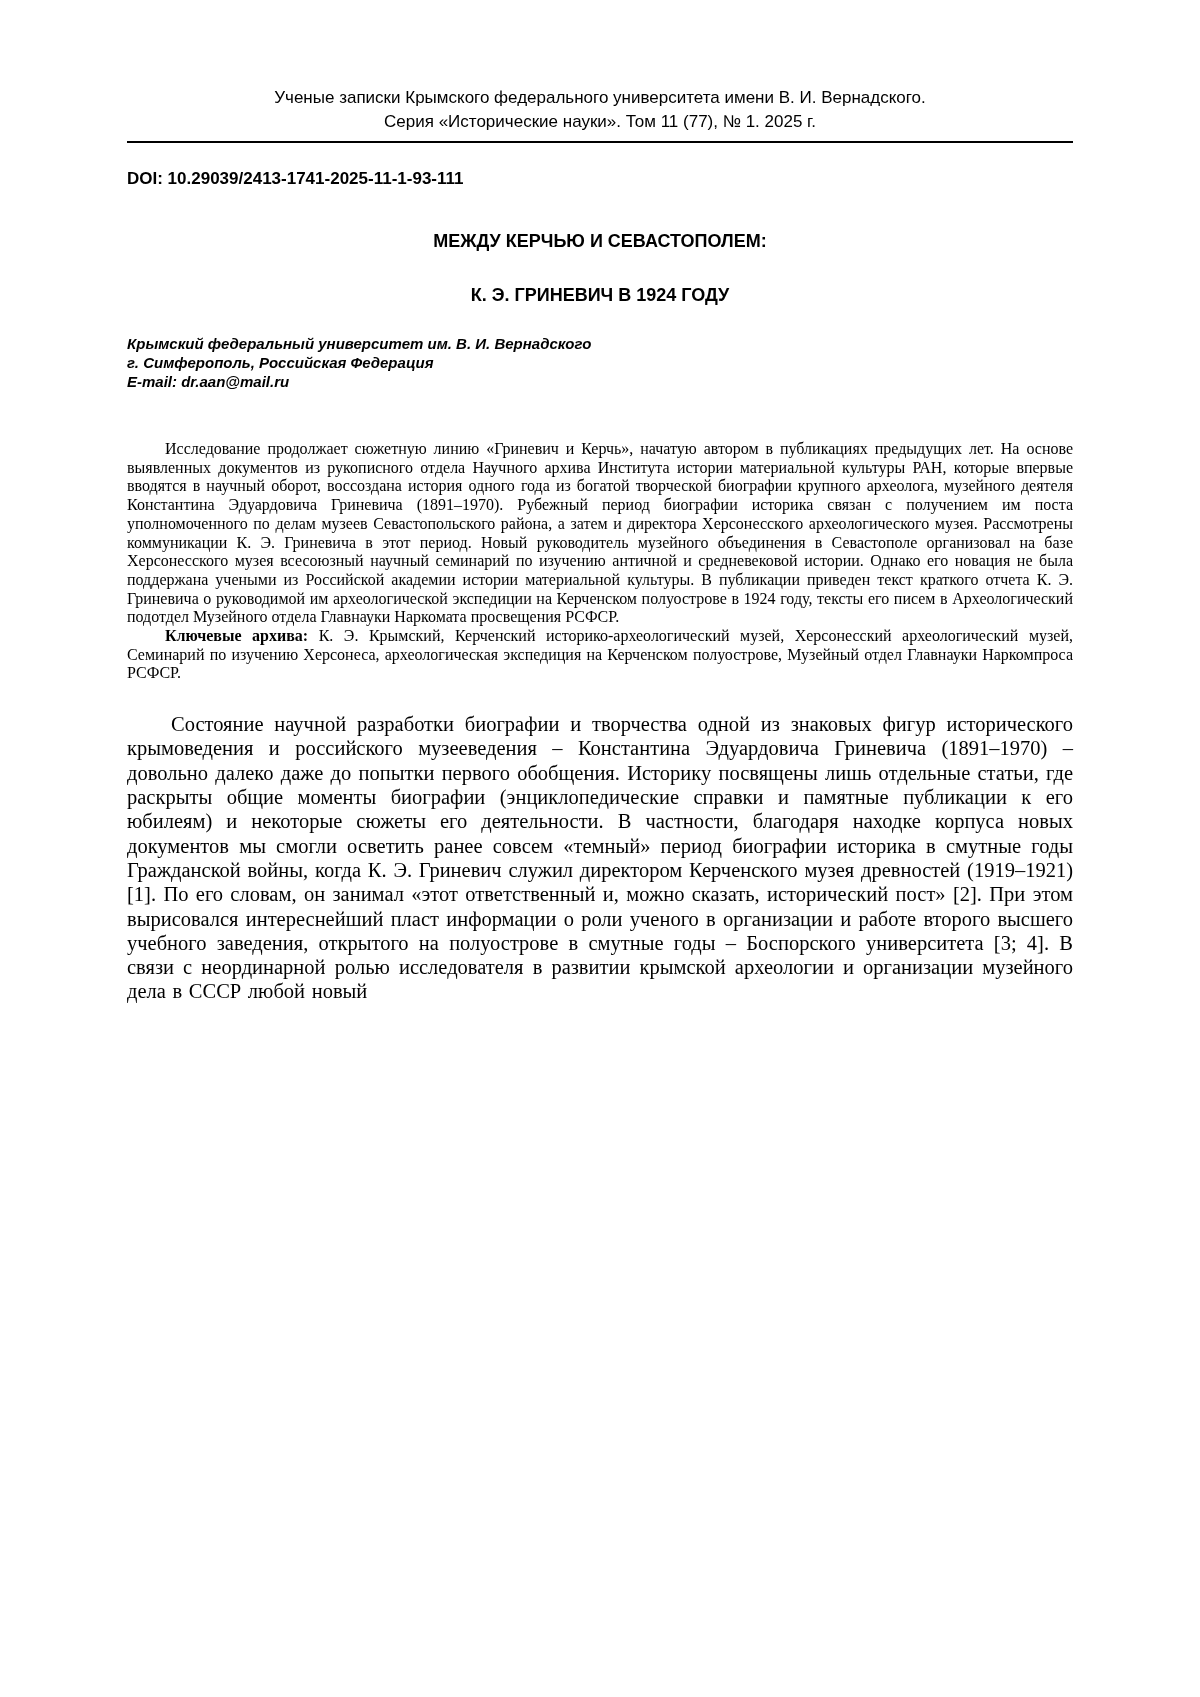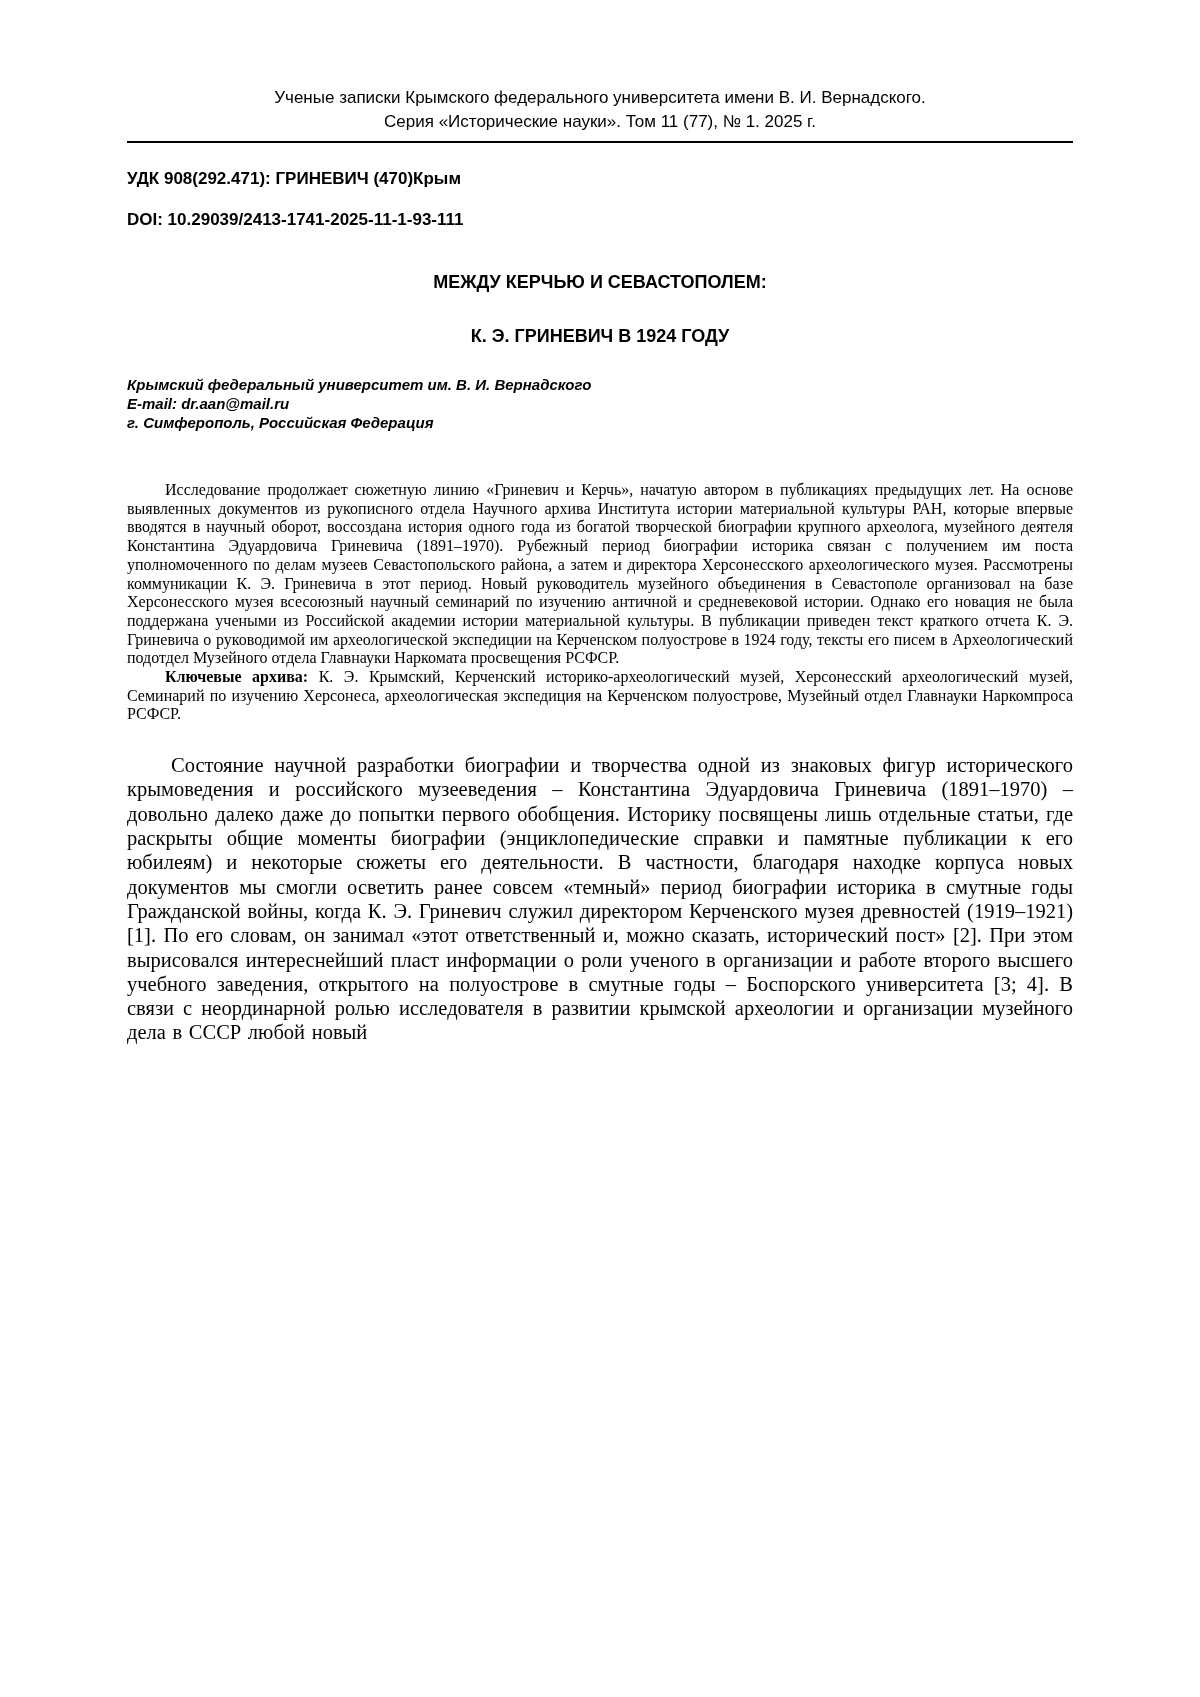--- a/index.html
+++ b/index.html
@@ -110,33 +110,32 @@
 
 <div class="page">
 
   <div class="journal-header">
     <div>Ученые записки Крымского федерального университета имени В. И. Вернадского.</div>
     <div>Серия «Исторические науки». Том 11 (77), № 1. 2025 г.</div>
   </div>
 
   <hr class="header-rule">
 
-  <div class="meta-line udk">УДК 908(292.471): ГРИНЕВИЧ (470)Крым</div>
   <div class="meta-line doi">DOI: 10.29039/2413-1741-2025-11-1-93-111</div>
 
   <div class="article-title">
     <div class="title-line">МЕЖДУ КЕРЧЬЮ И СЕВАСТОПОЛЕМ:</div>
     <div class="title-line">К. Э. ГРИНЕВИЧ В 1924 ГОДУ</div>
   </div>
 
 
   <div class="affiliation">
     <div>Крымский федеральный университет им. В. И. Вернадского</div>
+    <div>г. Симферополь, Российская Федерация</div>
     <div>E-mail: dr.aan@mail.ru</div>
-    <div>г. Симферополь, Российская Федерация</div>
   </div>
 
   <div class="abstract-block">
     <p class="abstract">Исследование продолжает сюжетную линию «Гриневич и Керчь», начатую автором в публикациях предыдущих лет. На основе выявленных документов из рукописного отдела Научного архива Института истории материальной культуры РАН, которые впервые вводятся в научный оборот, воссоздана история одного года из богатой творческой биографии крупного археолога, музейного деятеля Константина Эдуардовича Гриневича (1891–1970). Рубежный период биографии историка связан с получением им поста уполномоченного по делам музеев Севастопольского района, а затем и директора Херсонесского археологического музея. Рассмотрены коммуникации К. Э. Гриневича в этот период. Новый руководитель музейного объединения в Севастополе организовал на базе Херсонесского музея всесоюзный научный семинарий по изучению античной и средневековой истории. Однако его новация не была поддержана учеными из Российской академии истории материальной культуры. В публикации приведен текст краткого отчета К. Э. Гриневича о руководимой им археологической экспедиции на Керченском полуострове в 1924 году, тексты его писем в Археологический подотдел Музейного отдела Главнауки Наркомата просвещения РСФСР.</p>
     <p class="keywords"><span class="keywords-label">Ключевые архива:</span><span> К. Э. Крымский, Керченский историко-археологический музей, Херсонесский археологический музей, Семинарий по изучению Херсонеса, археологическая экспедиция на Керченском полуострове, Музейный отдел Главнауки Наркомпроса РСФСР.</span></p>
   </div>
 
   <p class="body-text">Состояние научной разработки биографии и творчества одной из знаковых фигур исторического крымоведения и российского музееведения – Константина Эдуардовича Гриневича (1891–1970) – довольно далеко даже до попытки первого обобщения. Историку посвящены лишь отдельные статьи, где раскрыты общие моменты биографии (энциклопедические справки и памятные публикации к его юбилеям) и некоторые сюжеты его деятельности. В частности, благодаря находке корпуса новых документов мы смогли осветить ранее совсем «темный» период биографии историка в смутные годы Гражданской войны, когда К. Э. Гриневич служил директором Керченского музея древностей (1919–1921) [1]. По его словам, он занимал «этот ответственный и, можно сказать, исторический пост» [2]. При этом вырисовался интереснейший пласт информации о роли ученого в организации и работе второго высшего учебного заведения, открытого на полуострове в смутные годы – Боспорского университета [3; 4]. В связи с неординарной ролью исследователя в развитии крымской археологии и организации музейного дела в СССР любой новый</p>
 
 </div>

